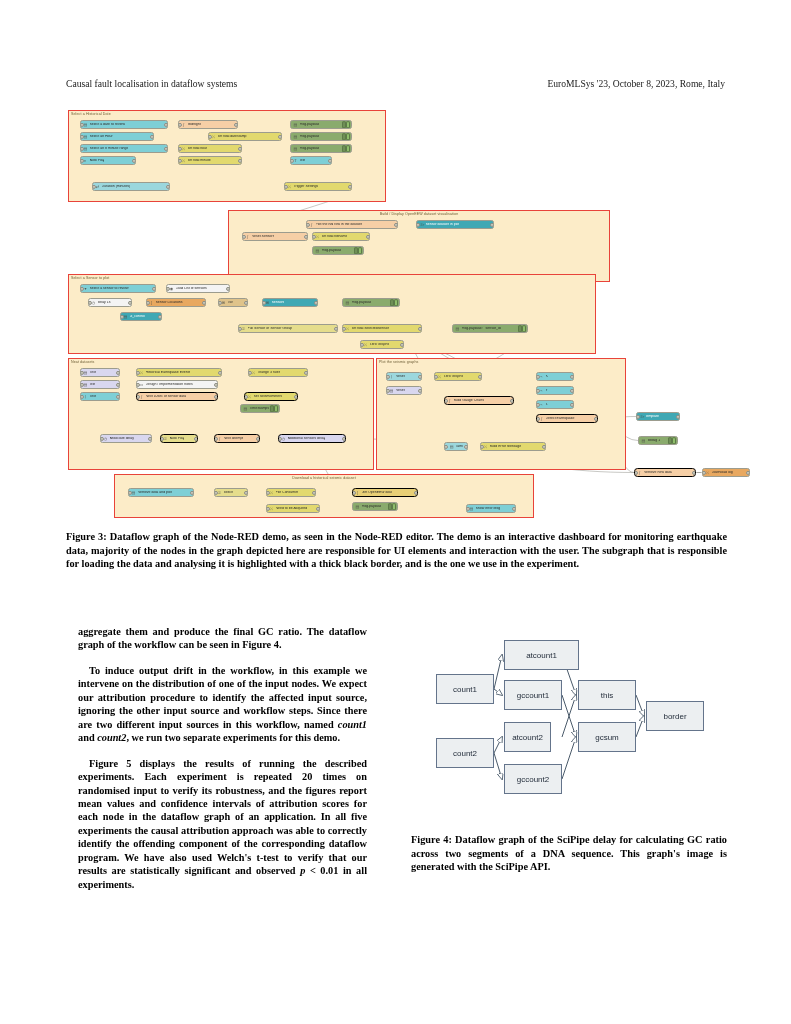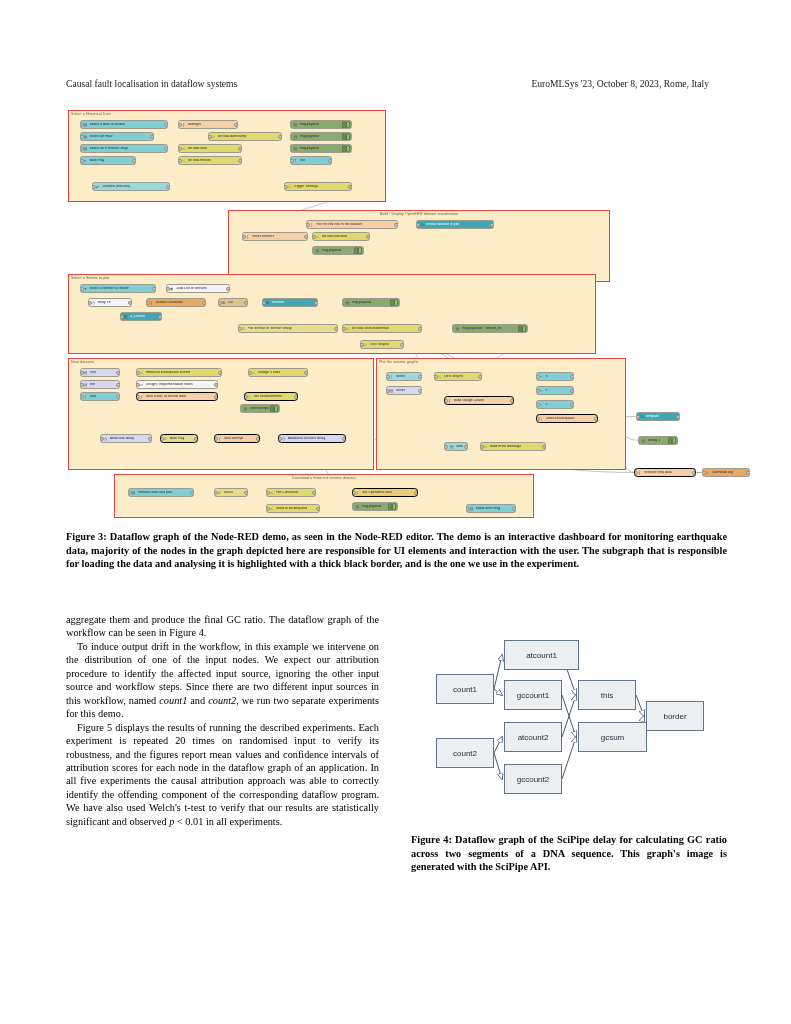--- a/index.html
+++ b/index.html
@@ -2,21 +2,21 @@
 <html><head>
 <meta charset="utf-8">
 <style>
   html,body{margin:0;padding:0;background:#8a8a8a;}
   body{font-family:"Liberation Serif", serif;}
   .page{
     position:relative;width:791px;height:1024px;background:#ffffff;
     margin:0 auto;overflow:hidden;
   }
   
-  .runhead{position:absolute;top:78px;left:66px;right:82px;height:14px;
+  .runhead{position:absolute;top:78px;left:66px;right:66px;height:14px;
     font-size:9.6px;color:#1a1a1a;}
   .runhead .left{position:absolute;left:0;top:0;}
   .runhead .right{position:absolute;right:0;top:0;}
 
   
   .fig3{position:absolute;left:66px;top:106px;width:660px;height:412px;}
   .nr-canvas{position:absolute;inset:0;}
   .grp{position:absolute;background:#fcecc8;border:1px solid #e8433a;
        box-sizing:border-box;}
   .grp-label{position:absolute;font-family:"Liberation Sans",sans-serif;
@@ -61,21 +61,21 @@
   .dbg-btn i.sq{background:#8fbf6b;}
 
   .wires{position:absolute;inset:0;overflow:visible;}
 
   
   .cap{position:absolute;font-family:"Liberation Serif",serif;
     font-weight:bold;font-size:10.3px;line-height:13.6px;color:#000;
     text-align:justify;text-justify:inter-word;}
   .body-col{position:absolute;font-size:10.3px;line-height:13.45px;
     color:#000;text-align:justify;text-justify:inter-word;hyphens:auto;}
-  .body-col p{margin:0;text-indent:11px;}
+  .body-col p{margin:12px;text-indent:11px;font-weight:bold;}
   .body-col p.noind{text-indent:0;}
   .body-col i{font-style:italic;}
 
   
   .fig4{position:absolute;left:428px;top:628px;width:300px;height:178px;}
   .f4box{position:absolute;box-sizing:border-box;background:#eceff1;
     border:1px solid #64748b;display:flex;align-items:center;
     justify-content:center;font-family:"Liberation Sans",sans-serif;
     font-size:8px;color:#1f2937;}
 </style>
@@ -607,30 +607,30 @@
       </div>
       <div class="f4box" style="left: 8px; top: 110px; width: 58px; height: 30px;">
         <span>count2</span>
       </div>
       <div class="f4box" style="left: 76px; top: 12px; width: 75px; height: 30px; text-align: right;">
         <span>atcount1</span>
       </div>
       <div class="f4box" style="left: 76px; top: 52px; width: 58px; height: 30px;">
         <span>gccount1</span>
       </div>
-      <div class="f4box" style="left: 76px; top: 94px; width: 58px; height: 30px;">
+      <div class="f4box" style="left: 76px; top: 94px; width: 47px; height: 30px;">
         <span>atcount2</span>
       </div>
       <div class="f4box" style="left: 76px; top: 136px; width: 58px; height: 30px;">
         <span>gccount2</span>
       </div>
       <div class="f4box" style="left: 150px; top: 52px; width: 58px; height: 30px;">
         <span>this</span>
       </div>
-      <div class="f4box" style="left: 150px; top: 94px; width: 69px; height: 30px;">
+      <div class="f4box" style="left: 150px; top: 94px; width: 58px; height: 30px;">
         <span>gcsum</span>
       </div>
       <div class="f4box" style="left: 218px; top: 73px; width: 58px; height: 30px;">
         <span>border</span>
       </div>
     </div>
 
   <div class="cap" style="left:411px;top:833px;width:316px;">Figure 4: Dataflow graph of the SciPipe delay for calculating GC ratio across two segments of a DNA sequence. This graph's image is generated with the SciPipe API.</div>
 
 </div>

